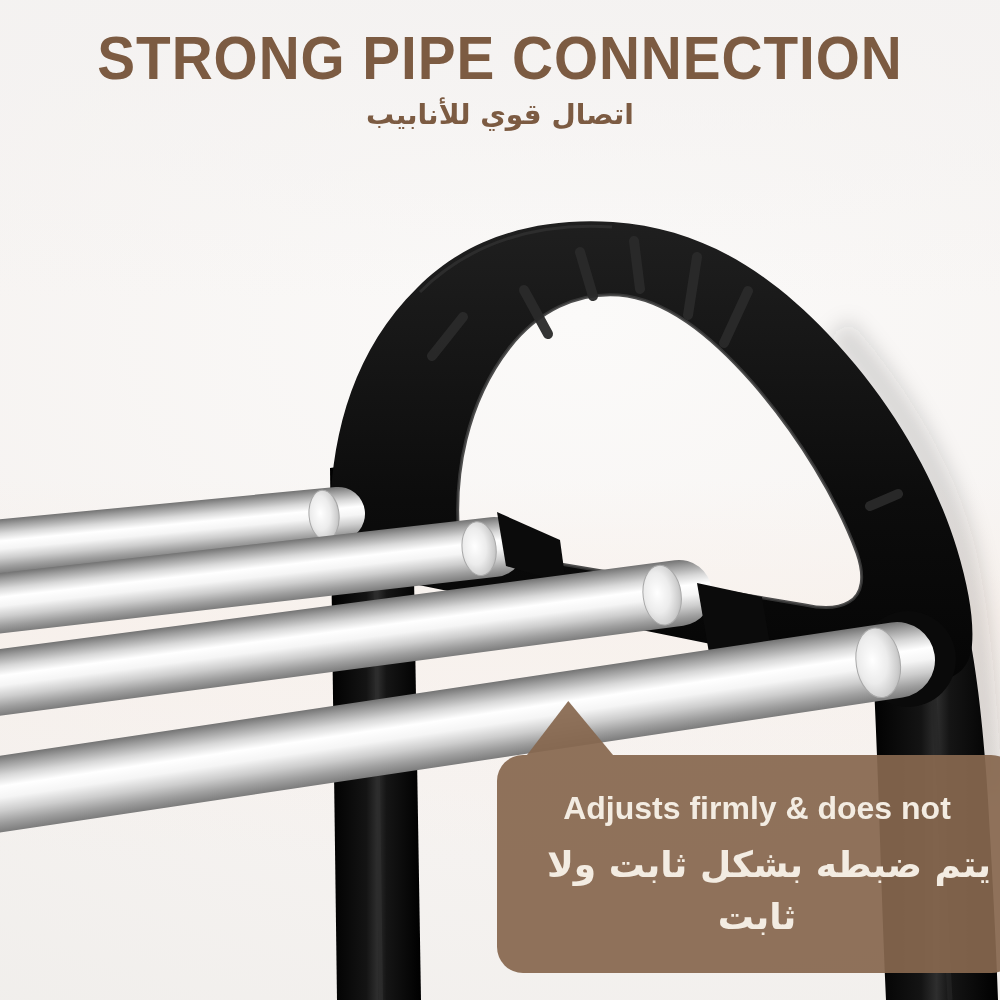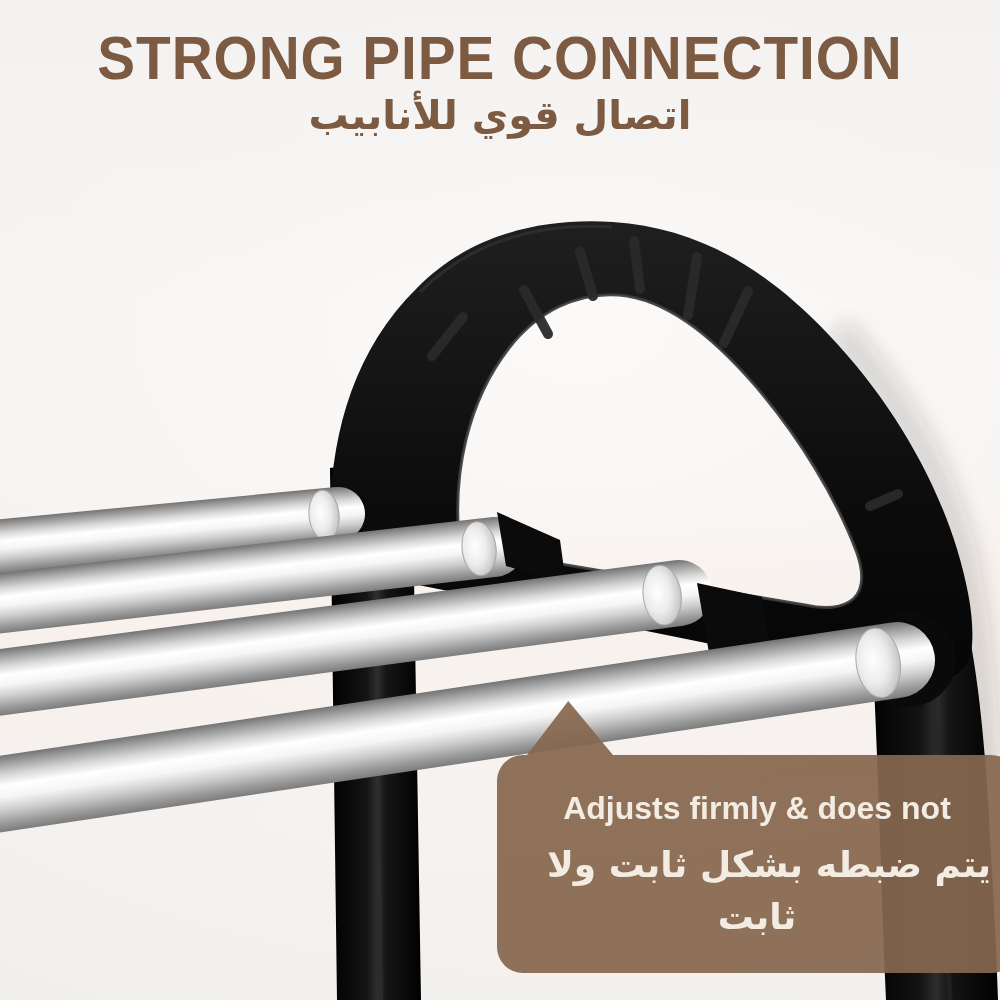--- a/index.html
+++ b/index.html
@@ -17,21 +17,21 @@
   .title{
     position:absolute;left:0;right:0;top:22px;
     font-size:61px;line-height:72px;font-weight:700;
     letter-spacing:1px;color:#7c5b42;
     transform:scaleX(.93);transform-origin:50% 50%;
     white-space:nowrap;
   }
   .subtitle-ar{
     position:absolute;left:0;right:0;top:88px;
     font-family:"DejaVu Sans",sans-serif;
-    font-size:40px;line-height:54px;font-weight:700;color:#7c5b42;
+    font-size:28px;line-height:54px;font-weight:700;color:#7c5b42;
     direction:rtl;
   }
   .product-svg{position:absolute;left:0;top:0;width:1000px;height:1000px;z-index:1;}
   .callout{
     position:absolute;left:497px;top:755px;width:520px;height:218px;
     border-radius:26px;background:rgba(134,103,79,.93);
     z-index:4;display:flex;flex-direction:column;justify-content:center;
     text-align:center;
   }
   .callout-arrow{

